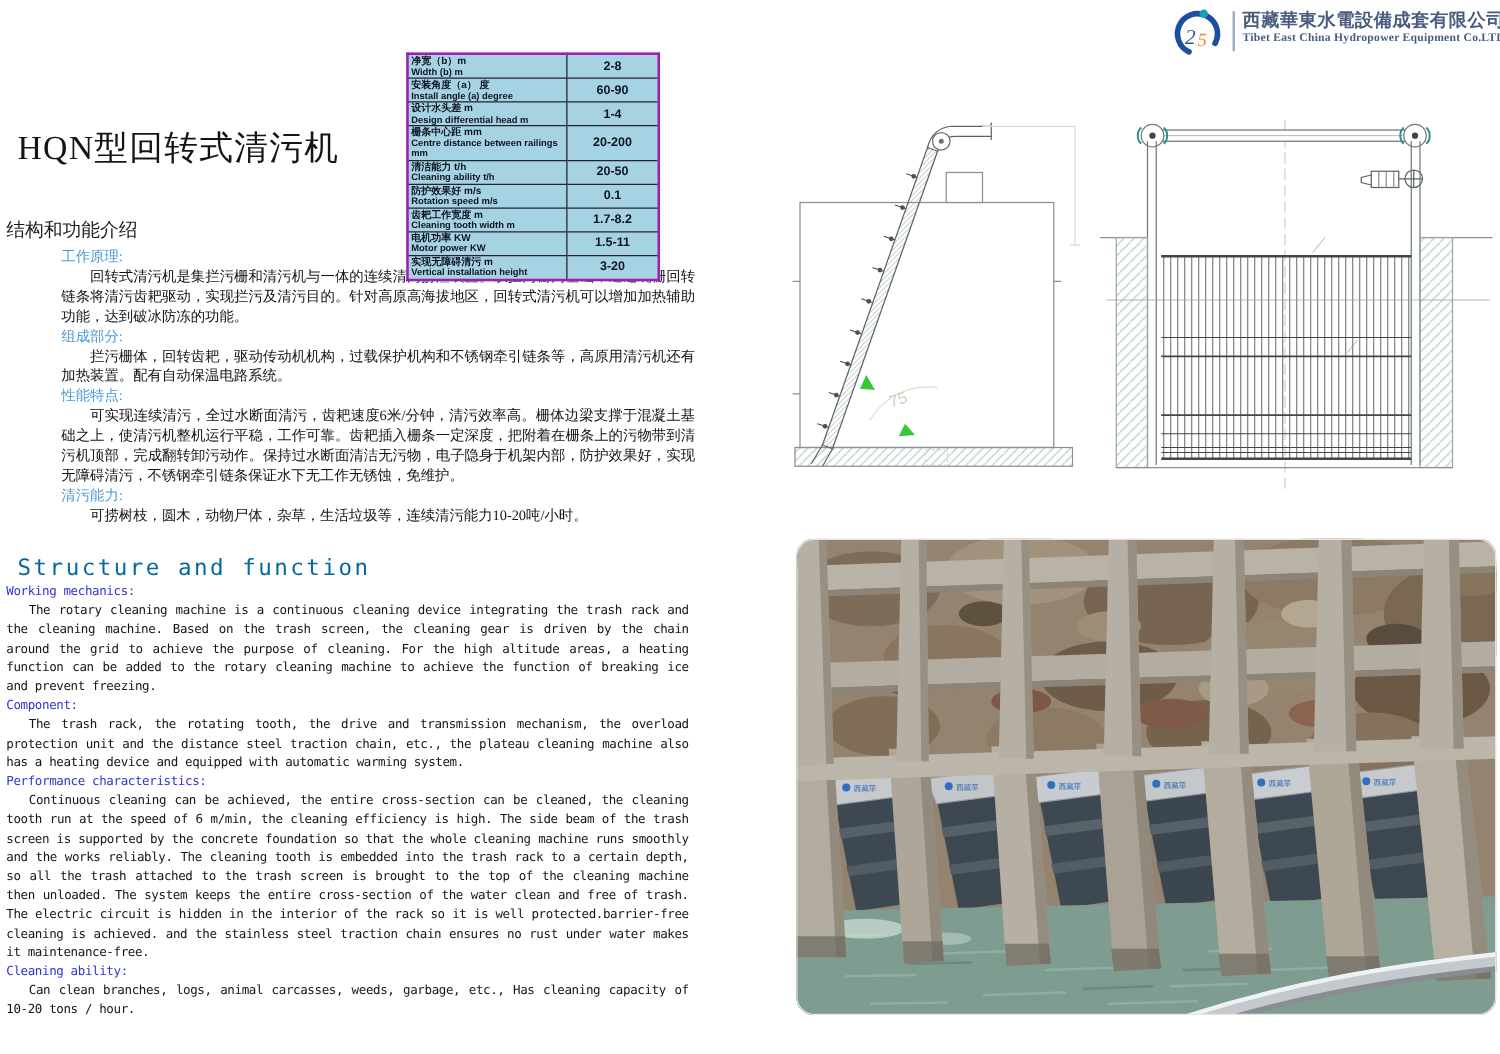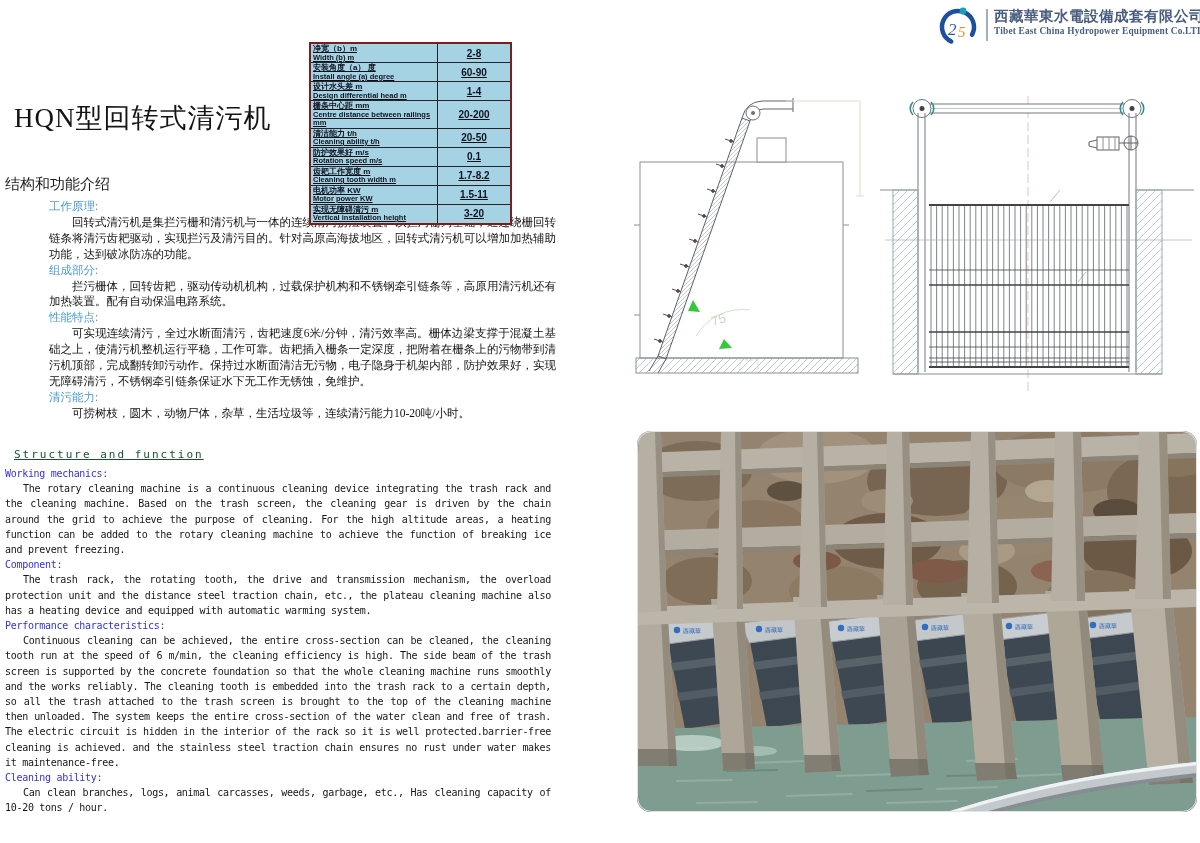--- a/index.html
+++ b/index.html
@@ -20,29 +20,29 @@
   .cn-sections{position:absolute;left:5px;top:199px;width:507px;font-size:11.5px;line-height:15.9px;
                text-align:justify;margin-left:44px;}
   .cn-sections p{margin:0;}
   .sec-label-cn{color:#4a9ad5;margin-left:9px;}
   .cn-body{text-indent:2em;color:#131313;}
 
   
   .en-block{position:absolute;left:5px;top:444px;width:546px;
             font-family:"DejaVu Sans Mono","Liberation Mono",monospace;}
   .title-en{font-size:21px;letter-spacing:.5px;line-height:24px;margin-left:9px;color:#101010;}
-  .subtitle-en{font-size:11px;letter-spacing:2px;line-height:22px;margin-left:9px;color:#14532d;text-decoration:underline;}
+  .subtitle-en{font-size:18px;letter-spacing:2px;line-height:22px;margin-left:9px;color:#0369a1;}
   .en-sections{font-size:10px;letter-spacing:-.3px;line-height:15.2px;text-align:justify;color:#151515;}
   .en-sections p{margin:0;}
   .sec-label-en{color:#3232d8;margin-left:9px;}
   .en-body{text-indent:3ch;}
 
   
-  .spec-table{position:absolute;left:309px;top:42px;border-collapse:collapse;background:#a6d3e3;
-              font-family:"Liberation Sans","DejaVu Sans",sans-serif;border:2px solid #7f1d1d;text-decoration:underline;}
+  .spec-table{position:absolute;left:325px;top:42px;border-collapse:collapse;background:#a6d3e3;
+              font-family:"Liberation Sans","DejaVu Sans",sans-serif;border:2px solid #a21caf;}
   .spec-table td{border:1px solid #23232e;padding:0 2px;vertical-align:middle;}
   .spec-table .p-cn{font-size:8px;line-height:9.5px;font-weight:bold;color:#0e1322;}
   .spec-table .p-en{font-size:7.5px;line-height:8.5px;font-weight:bold;color:#0e1322;}
   .spec-table .val{width:68px;text-align:center;font-size:10px;font-weight:bold;color:#0e1322;}
   .spec-table .pcell{width:122px;}
 
   
   .drawings{position:absolute;left:600px;top:90px;}
   .photo{position:absolute;left:637px;top:431px;}
 </style>

